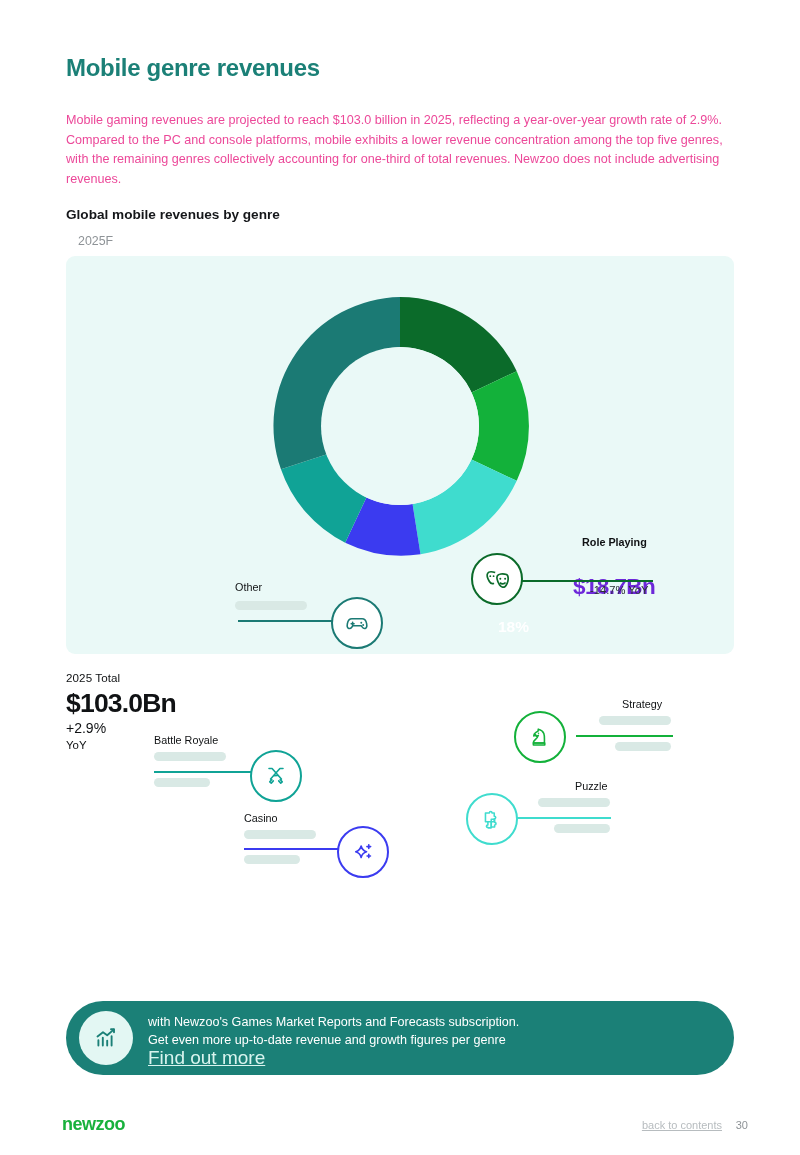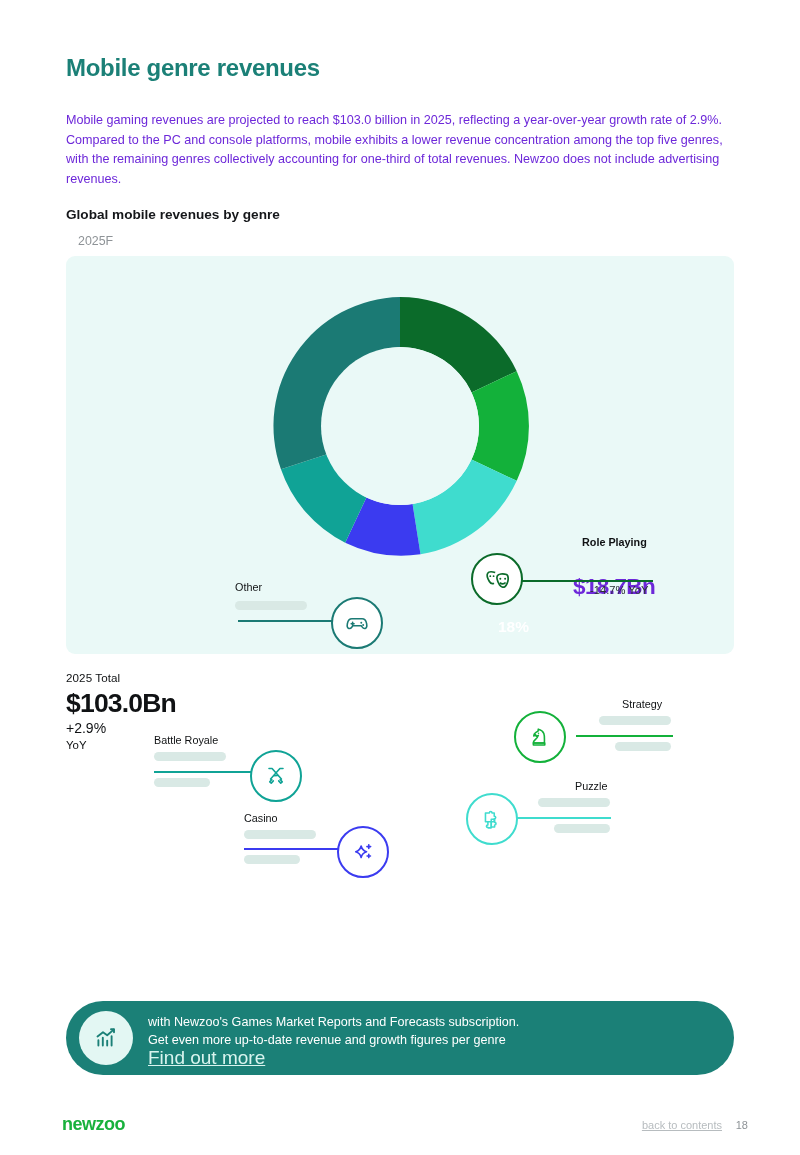--- a/index.html
+++ b/index.html
@@ -12,21 +12,21 @@
   .page { position: relative; width: 800px; height: 1155px; overflow: hidden; }
 
   
   .page-title {
     position: absolute; left: 66px; top: 54px;
     font-size: 24px; font-weight: 700; letter-spacing: -0.3px;
     color: #1b8077;
   }
   .intro {
     position: absolute; left: 66px; top: 111px; width: 660px;
-    font-size: 12.6px; line-height: 19.5px; color: #6d28d9;
+    font-size: 12.6px; line-height: 19.5px; color: #ec4899;
   }
 
   .chart-title {
     position: absolute; left: 66px; top: 207px;
     font-size: 13.6px; font-weight: 700; color: #15171a;
   }
   .chart-subtitle {
     position: absolute; left: 66px; top: 234px;
     font-size: 12.4px; color: #8e9397; margin-left: 12px;
   }
@@ -245,15 +245,15 @@
     </div>
     <div class="cta-text">
       <div>with Newzoo's Games Market Reports and Forecasts subscription.</div>
       <div>Get even more up-to-date revenue and growth figures per genre</div>
       <a class="cta-link" href="#">Find out more</a>
     </div>
   </div>
 
   <div class="brand">newzoo</div>
   <a class="back-link" href="#">back to contents</a>
-  <div class="page-num">18</div>
+  <div class="page-num">30</div>
 
 </div>
 
 </body></html>

